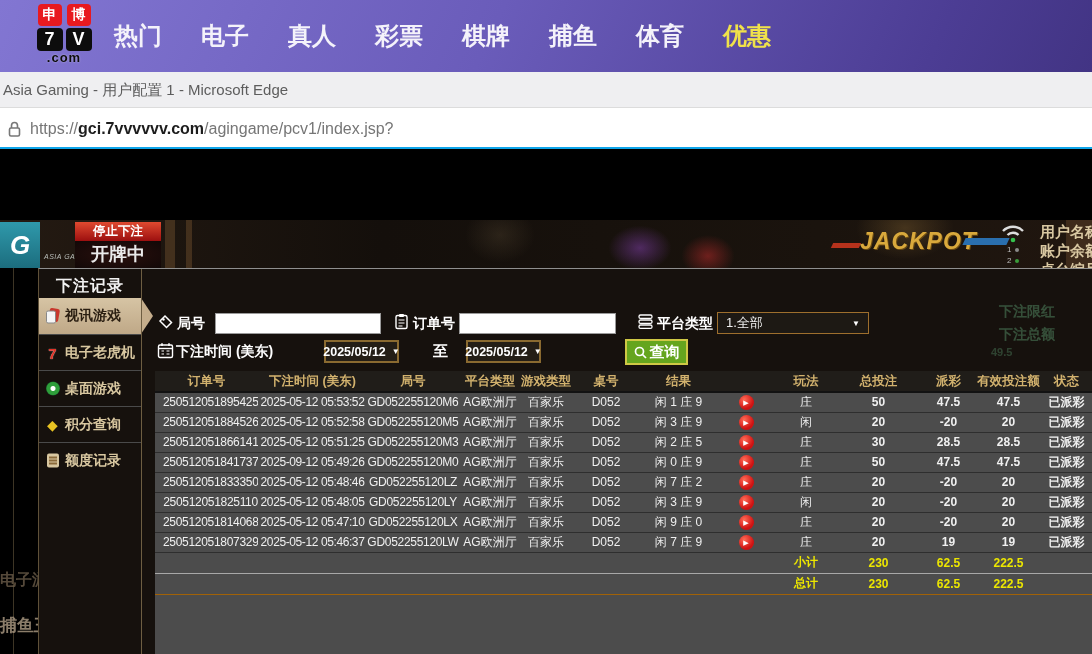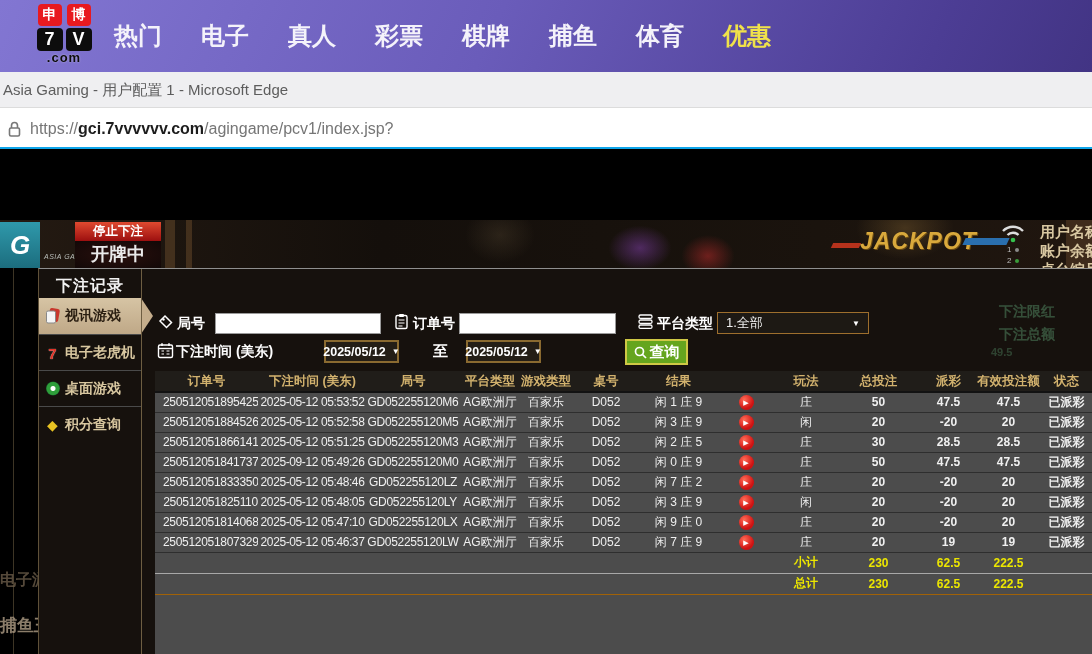--- a/index.html
+++ b/index.html
@@ -223,20 +223,26 @@
       <div class="side-item">
         <span class="ic">
             <span class="ic-roulette"></span>
           </span>
         <span>桌面游戏</span>
       </div>
       <div class="side-item">
         <span class="ic ic-diamond">◆</span>
         <span>积分查询</span>
       </div>
+      <div class="side-item">
+        <span class="ic">
+            <span class="ic-doc"></span>
+          </span>
+        <span>额度记录</span>
+      </div>
     </div>
     <div class="sidebar-rborder"></div>
 
     <svg class="ficon" style="left:119px;top:45px;" width="16" height="16" viewBox="0 0 16 16">
       <path d="M2 7 L7 2 L13.5 8.5 L8.5 13.5 Z" fill="none" stroke="#fff" stroke-width="1.5"></path>
         <circle cx="5.5" cy="5.5" r="1.2" fill="#fff"></circle>
     </svg>
     <div class="flabel" style="left:138px;top:46px;">局号</div>
     <input class="txt" style="left: 176px; top: 44px; width: 166px;" value="">
     <svg class="ficon" style="left:355px;top:44px;" width="15" height="17" viewBox="0 0 15 17">

